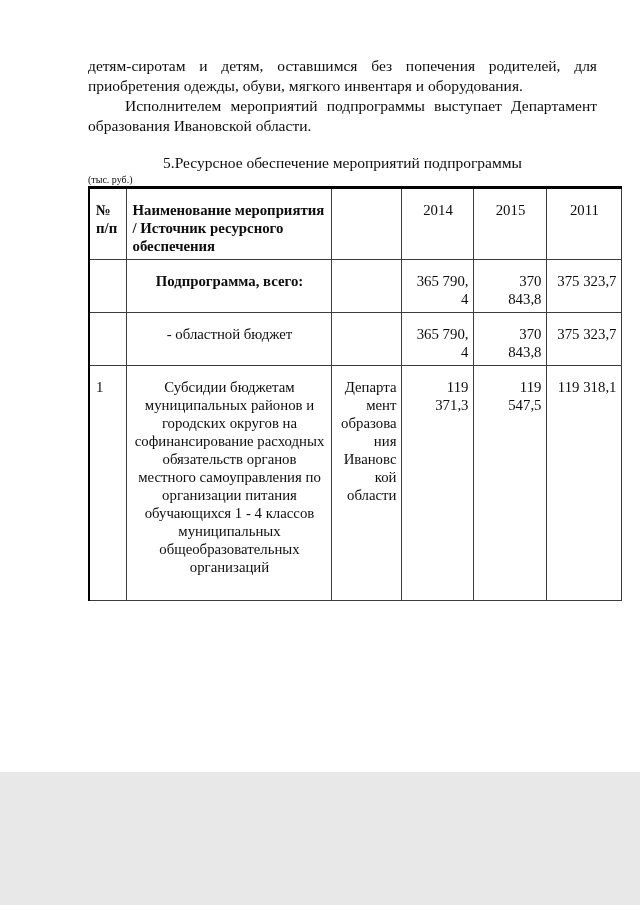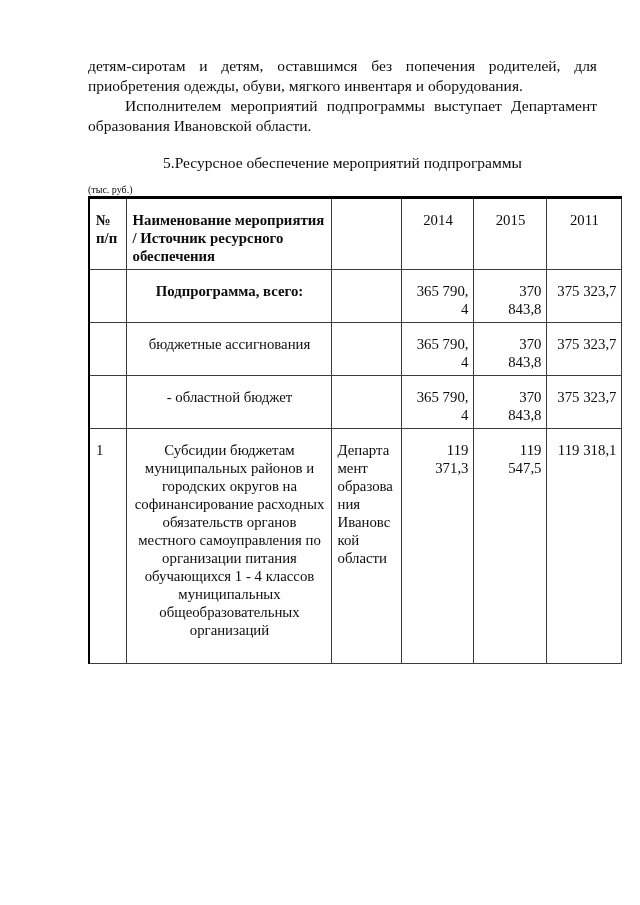--- a/index.html
+++ b/index.html
@@ -1,37 +1,37 @@
 <!DOCTYPE html>
 <html><head>
 <meta charset="utf-8">
 <style>
   html, body { margin: 0; padding: 0; background: #e8e8e8; }
   .page {
     position: relative;
     width: 640px;
-    height: 905px;
+    height: 772px;
     margin: 0 auto;
     background: #ffffff;
     box-sizing: border-box;
     padding: 56px 20px 0 88px;
     font-family: "Liberation Serif", "DejaVu Serif", serif;
     color: #0d0d0d;
     overflow: hidden;
   }
   .content { width: 532px; }
   .para {
     margin: 0 23px 0 0;
     font-size: 15.5px;
     line-height: 1.3;
     text-align: justify;
   }
   .para.indent { text-indent: 37px; }
   .section-heading {
-    margin: 17px 23px 12px 0;
+    margin: 17px 23px 2px 0;
     font-size: 15.5px;
     text-align: center;
   }
   .units-note {
     font-size: 10px;
     text-align: left;
     padding-right: 34px;
     margin: 0 0 1px 0;
   }
   table.res-table {
@@ -49,21 +49,21 @@
   }
   table.res-table { border-top: 3px solid #000; border-left: 2px solid #000; }
   table.res-table tr:first-child th { border-top: 3px solid #000; }
   table.res-table th:first-child, table.res-table td:first-child { border-left: 2px solid #000; }
   tr.dashed-bottom th, tr.dashed-bottom td { border-bottom: 1px dashed #4a4a4a; }
   th.h-num, th.h-name { text-align: left; font-weight: bold; }
   th.h-year { font-weight: normal; text-align: center; padding-top: 4px; }
   td.c-num { text-align: left; }
   td.c-name { text-align: center; padding-left: 8px; }
   td.c-name.bold { font-weight: bold; }
-  td.c-exec { text-align: left; white-space: pre-line; padding-left: 2px; padding-right: 2px; }
+  td.c-exec { text-align: right; white-space: pre-line; padding-left: 2px; padding-right: 2px; }
   td.c-val { text-align: right; white-space: pre-line; padding-left: 2px; padding-right: 2px; }
   tr.body-row td { height: 30px; }
   tr.main-row td { height: 218px; }
   tr.head-row th { height: 52px; }
 </style>
 </head>
 <body>
 
 <div class="page">
   <div class="content">
@@ -97,30 +97,20 @@
           <td class="c-num"></td>
           <td class="c-name bold">Подпрограмма, всего:</td>
           <td class="c-exec"></td>
           <td class="c-val">365 790,
 4</td>
           <td class="c-val">370
 843,8</td>
           <td class="c-val">375 323,7</td>
         </tr>
 
-        <tr class="body-row dashed-bottom">
-          <td class="c-num"></td>
-          <td class="c-name">бюджетные ассигнования</td>
-          <td class="c-exec"></td>
-          <td class="c-val">365 790,
-4</td>
-          <td class="c-val">370
-843,8</td>
-          <td class="c-val">375 323,7</td>
-        </tr>
 
         <tr class="body-row">
           <td class="c-num"></td>
           <td class="c-name">- областной бюджет</td>
           <td class="c-exec"></td>
           <td class="c-val">365 790,
 4</td>
           <td class="c-val">370
 843,8</td>
           <td class="c-val">375 323,7</td>

